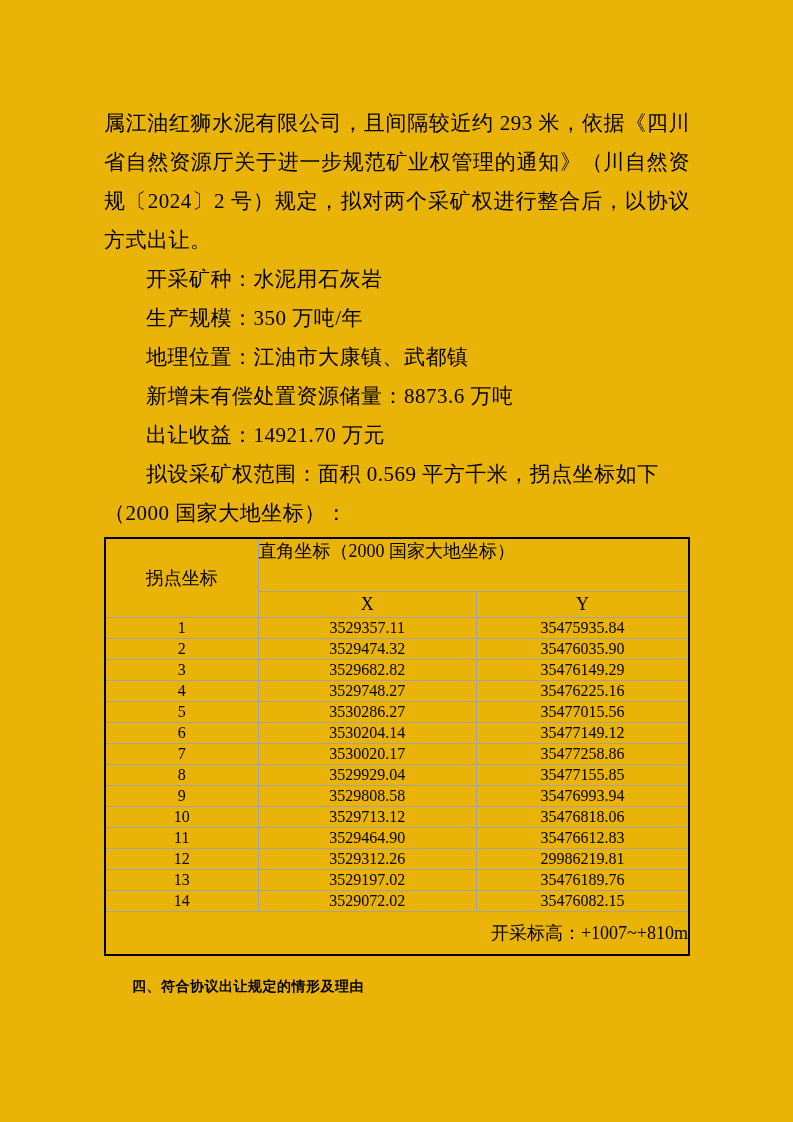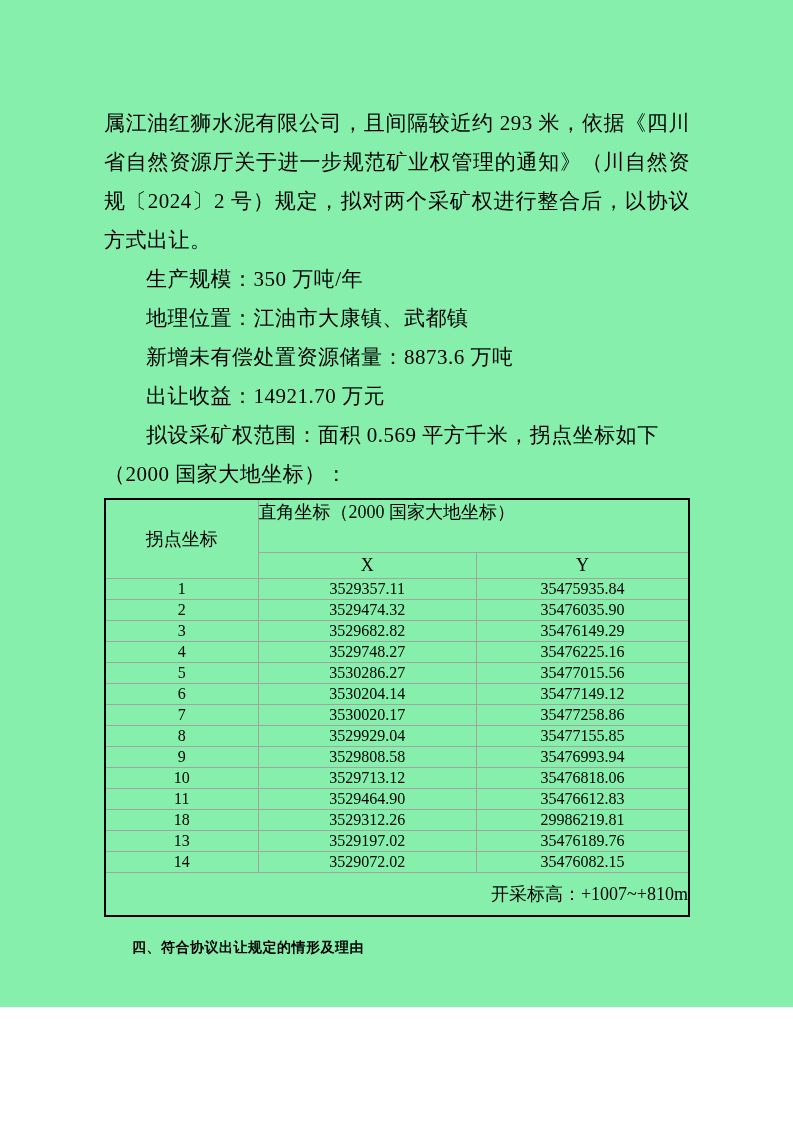--- a/index.html
+++ b/index.html
@@ -3,23 +3,23 @@
 <meta charset="utf-8">
 <style>
   html, body {
     margin: 0;
     padding: 0;
     background: #ffffff;
   }
   .page {
     position: relative;
     width: 793px;
-    height: 1007px;
+    height: 1122px;
     margin: 0 auto;
-    background: #86efac;
+    background: #eab308;
     color: #000000;
     font-family: "Liberation Serif", "DejaVu Serif", serif;
     box-sizing: border-box;
     padding: 104px 103px 0 104px;
     overflow: hidden;
   }
   .body-text {
     margin: 0;
     font-size: 21px;
     line-height: 39px;
@@ -90,20 +90,21 @@
     letter-spacing: 0.5px;
   }
 </style>
 </head>
 <body>
 
 <div class="page">
 
   <p class="body-text">属江油红狮水泥有限公司，且间隔较近约 293 米，依据《四川省自然资源厅关于进一步规范矿业权管理的通知》（川自然资规〔2024〕2 号）规定，拟对两个采矿权进行整合后，以协议方式出让。</p>
 
+  <p class="body-text indent">开采矿种：水泥用石灰岩</p>
   <p class="body-text indent">生产规模：350 万吨/年</p>
   <p class="body-text indent">地理位置：江油市大康镇、武都镇</p>
   <p class="body-text indent">新增未有偿处置资源储量：8873.6 万吨</p>
   <p class="body-text indent">出让收益：14921.70 万元</p>
 
   <p class="body-text indent">拟设采矿权范围：面积 0.569 平方千米，拐点坐标如下（2000 国家大地坐标）：</p>
 
   <table class="coord-table">
     <colgroup>
       <col class="col-corner">
@@ -170,21 +171,21 @@
           <td>10</td>
           <td>3529713.12</td>
           <td>35476818.06</td>
         </tr>
         <tr>
           <td>11</td>
           <td>3529464.90</td>
           <td>35476612.83</td>
         </tr>
         <tr>
-          <td>18</td>
+          <td>12</td>
           <td>3529312.26</td>
           <td>29986219.81</td>
         </tr>
         <tr>
           <td>13</td>
           <td>3529197.02</td>
           <td>35476189.76</td>
         </tr>
         <tr>
           <td>14</td>

